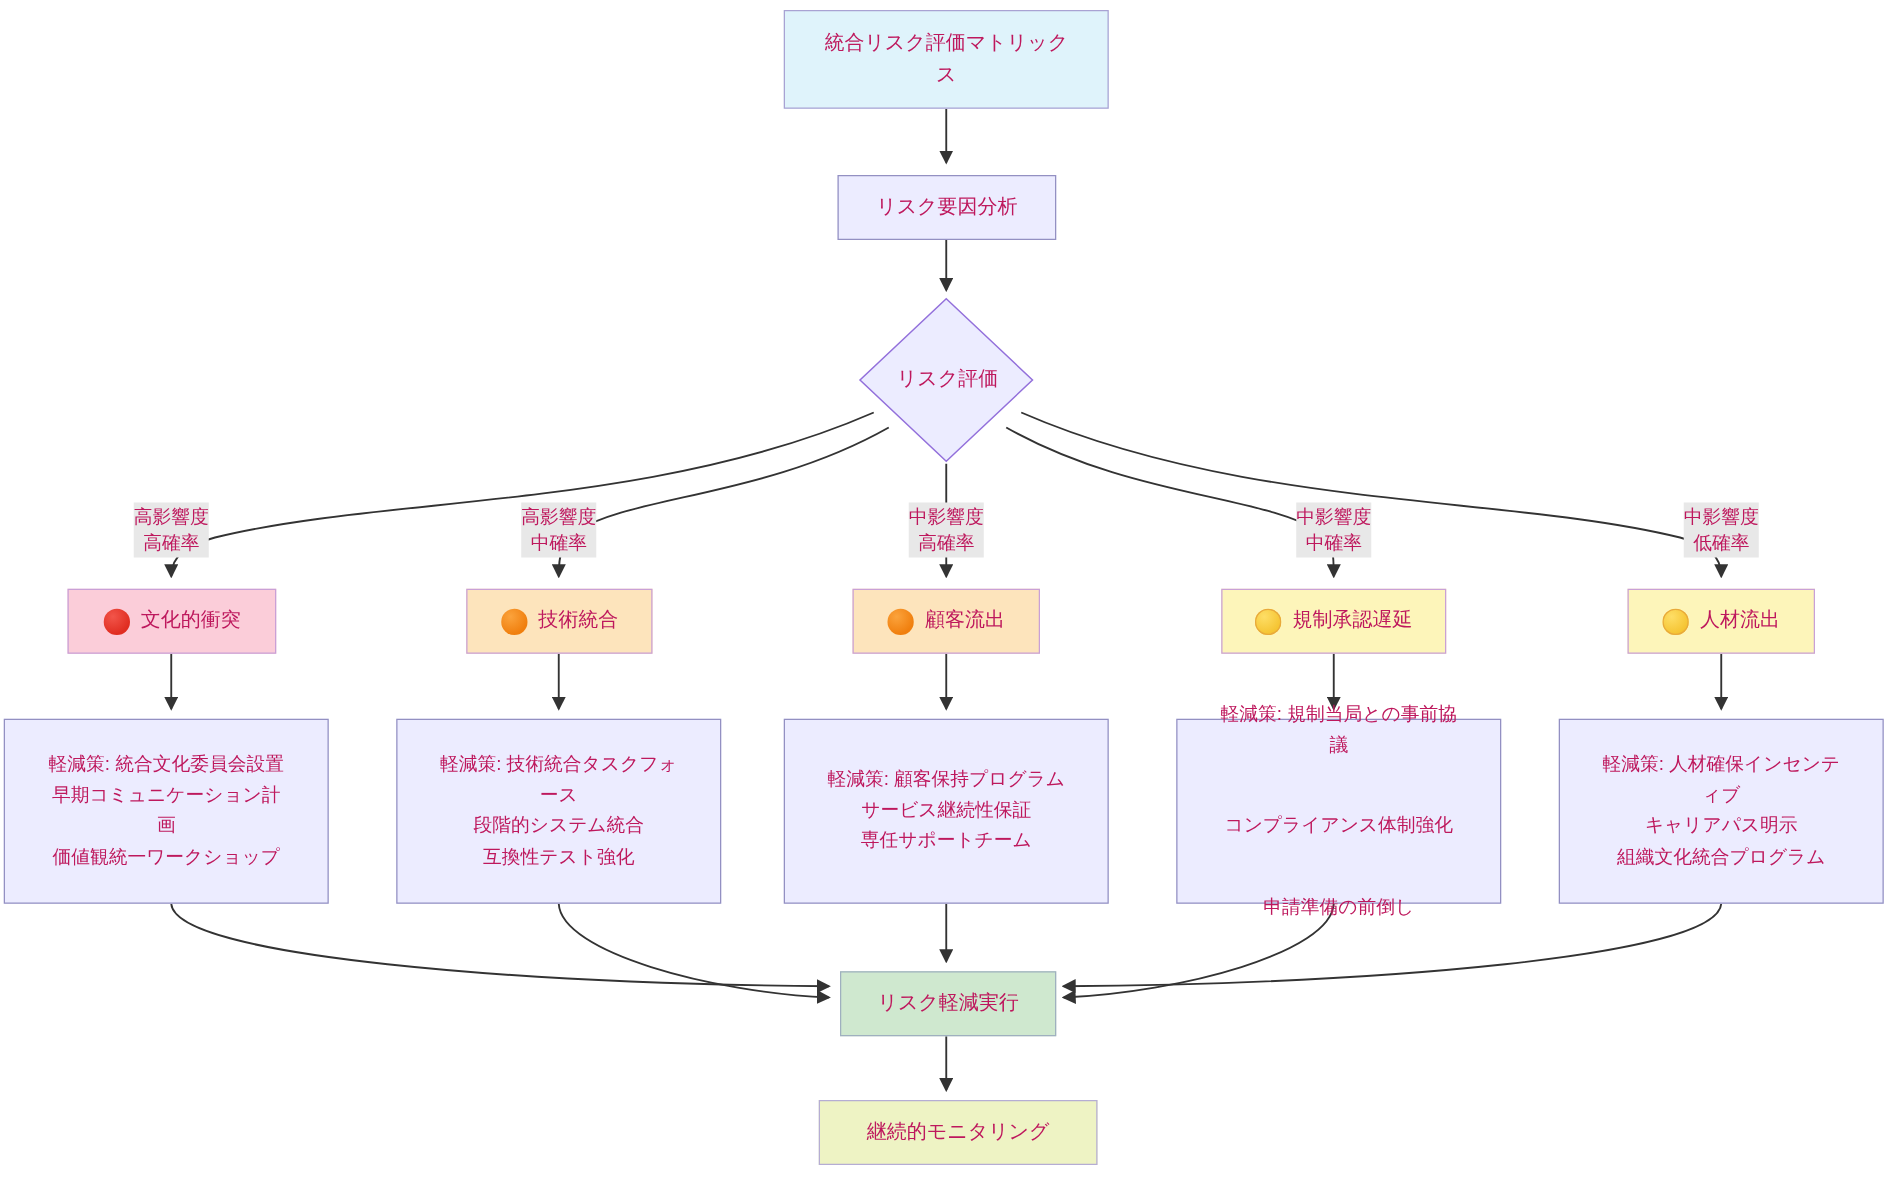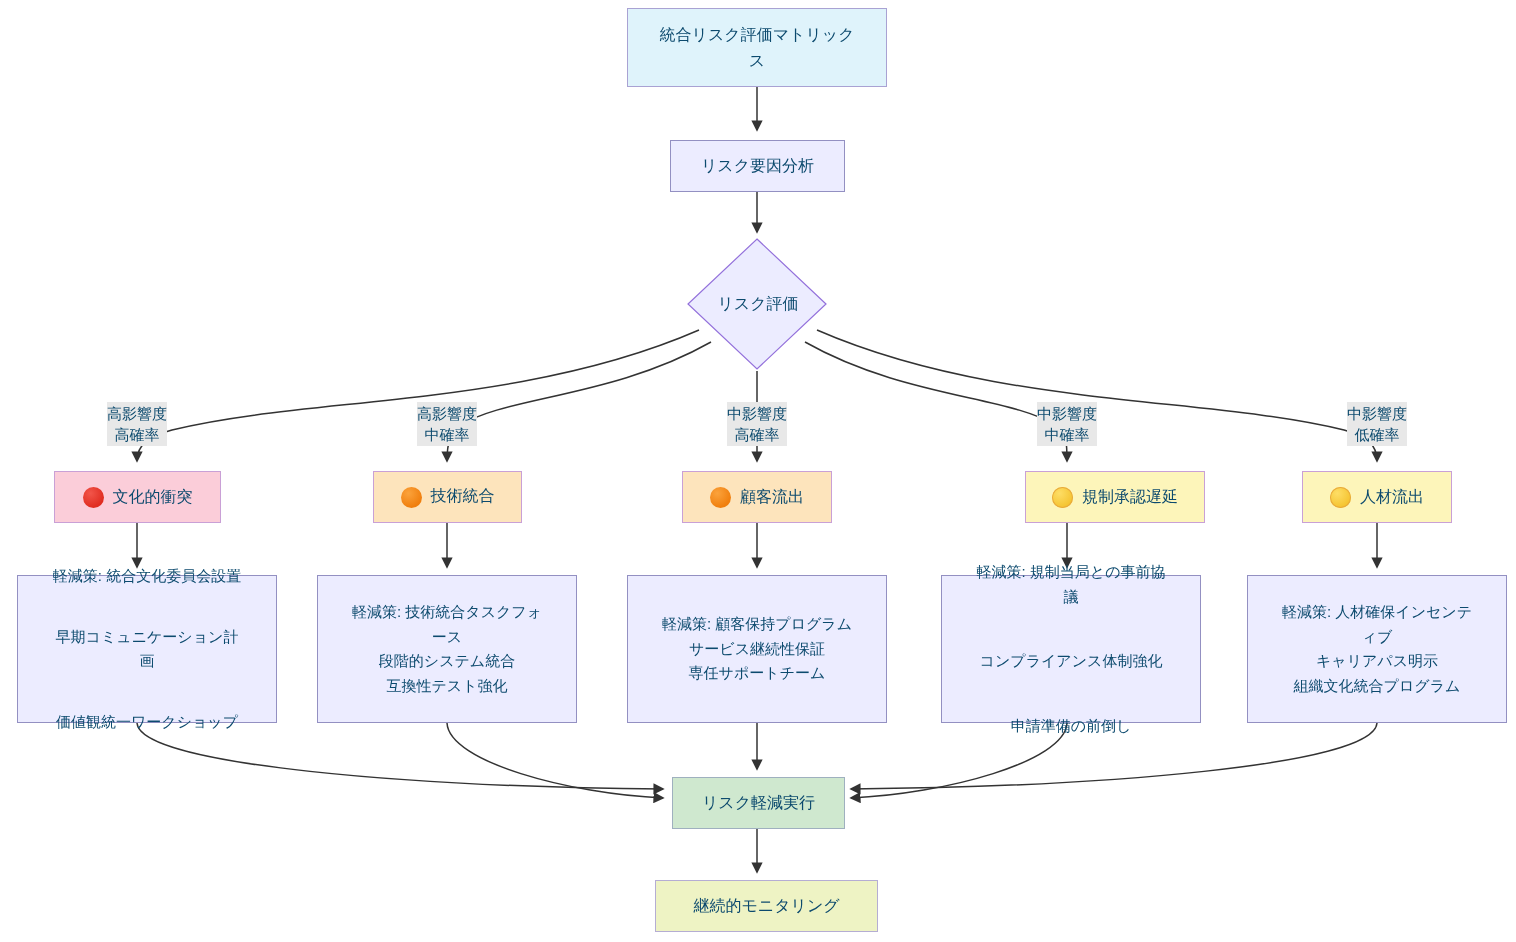--- a/index.html
+++ b/index.html
@@ -1,18 +1,18 @@
 <!DOCTYPE html>
 <html><head>
 <meta charset="utf-8">
 <style>
   html,body { margin:0; padding:0; background:#ffffff; }
   .canvas {
     position:relative; width:1516px; height:942px;
-    font-family:"Liberation Sans", sans-serif; color:#0c4a6e;
+    font-family:"Liberation Sans", sans-serif; color:#be185d;
     overflow:hidden;
   }
   svg.edges { position:absolute; left:0; top:0; }
   .edge { fill:none; stroke:#333333; stroke-width:1.5px; }
   .diamond-shape { fill:#ECECFF; stroke:#9370DB; stroke-width:1.2px; }
 
   .node {
     position:absolute; box-sizing:border-box;
     display:flex; align-items:center; justify-content:center;
     text-align:center; font-size:16px; line-height:26px;
@@ -29,34 +29,34 @@
     background:#e8e8e8; padding:1px 0; text-align:center;
     font-size:15px; line-height:21px; z-index:2;
   }
   .edge-label span { display:block; }
   .bx0 { left:137px; } .bx1 { left:447px; } .bx2 { left:757px; } .bx3 { left:1067px; } .bx4 { left:1377px; }
 
   .n-risk { top:471px; height:52px; gap:9px; border:1.3px solid #c9a0d6; z-index:1; }
   .r0 { left:54px;   width:167px; background:#fbcdd9; }
   .r1 { left:373px;  width:149px; background:#fde4bc;font-family:Liberation Mono, monospace; }
   .r2 { left:682px;  width:150px; background:#fde4bc; }
-  .r3 { left:977px;  width:180px; background:#fdf5ba;margin-left:48px; }
+  .r3 { left:977px;  width:180px; background:#fdf5ba; }
   .r4 { left:1302px; width:150px; background:#fdf5ba; }
 
   .dot { width:21px; height:21px; border-radius:50%; flex:0 0 auto; }
   .dot-red    { background:radial-gradient(circle at 35% 30%, #f2554a 0%, #e02d21 70%); }
   .dot-orange { background:radial-gradient(circle at 35% 30%, #fba33c 0%, #f07f0e 70%); }
   .dot-yellow { background:radial-gradient(circle at 35% 30%, #fede66 0%, #f4c22e 75%); box-shadow:inset 0 0 0 1px #e8a93c; }
 
   .n-mit {
     top:575px; width:260px; height:148px; padding:0 33px;
     flex-direction:column; font-size:15px; line-height:24.5px;
     border-color:#9390c2;
   }
-  .m0 { left:17px;gap:36px; } .m1 { left:317px; } .m2 { left:627px; } .m3 { left:941px;gap:40px; } .m4 { left:1247px; }
+  .m0 { left:3px; } .m1 { left:317px; } .m2 { left:627px; } .m3 { left:941px;gap:40px; } .m4 { left:1247px; }
   .n-mit span { display:block; width:100%; }
 </style>
 </head>
 <body>
 
 <div class="canvas">
 
   <svg class="edges" width="1516" height="942">
     <defs>
       <marker id="ah" viewBox="0 0 10 10" refX="8.5" refY="5" markerWidth="7.5" markerHeight="7.5" orient="auto-start-reverse">

